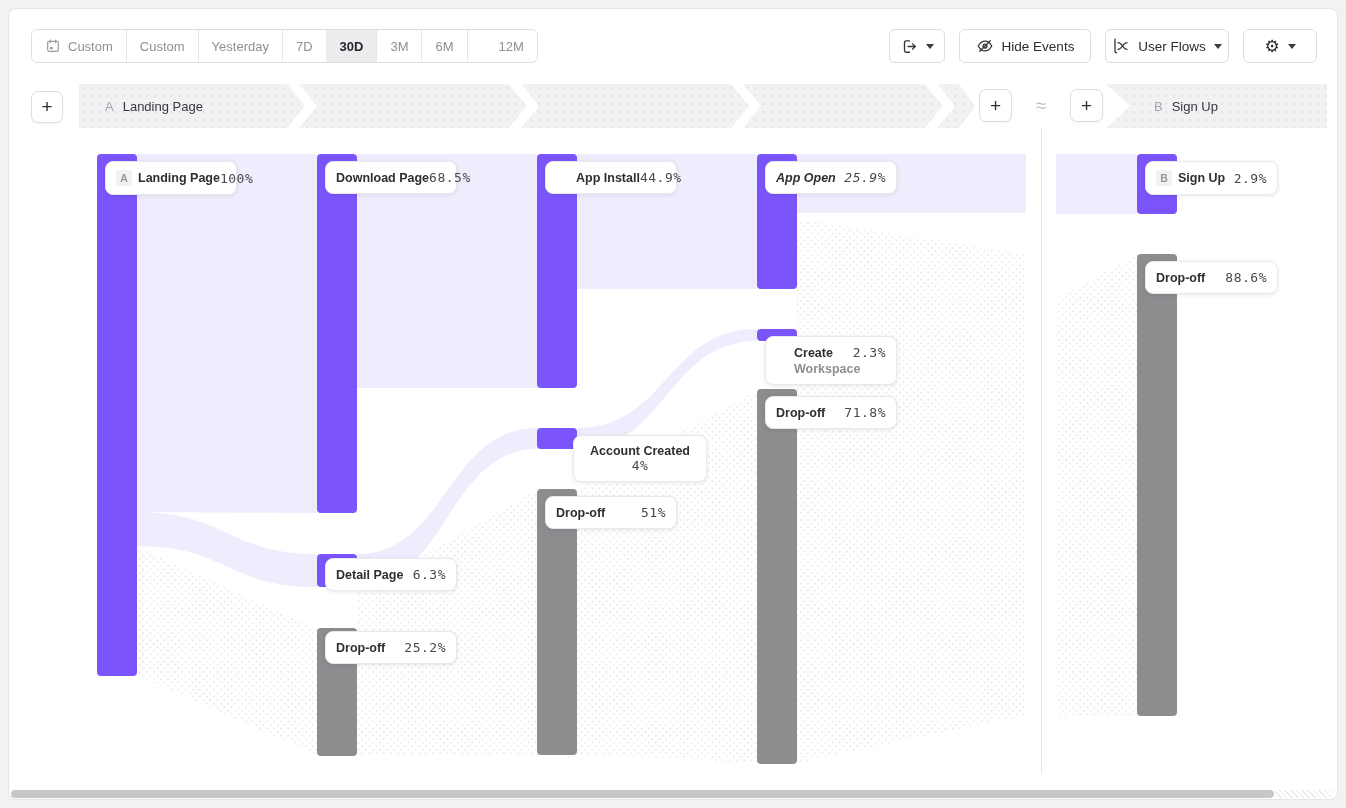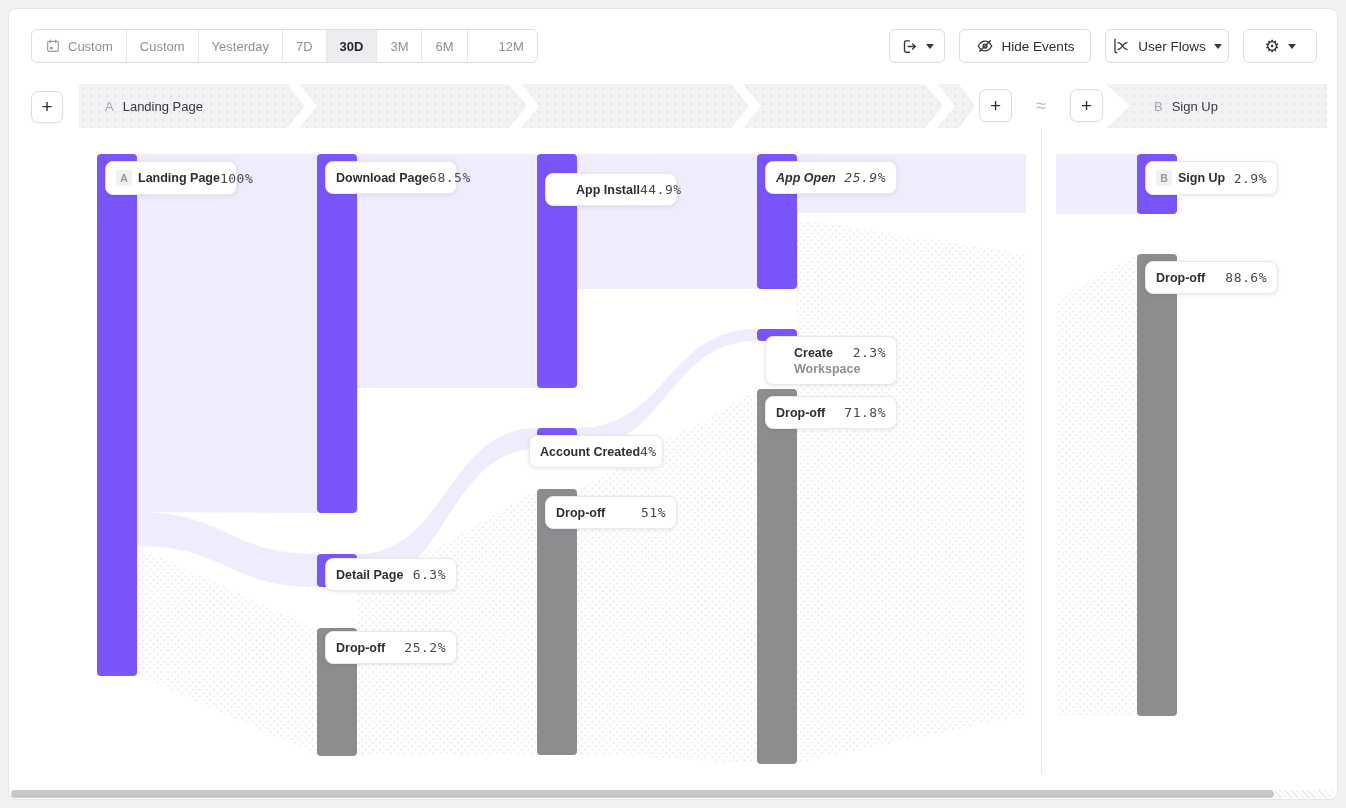--- a/index.html
+++ b/index.html
@@ -173,26 +173,26 @@
       <div class="node-card" style="left: 316px; top: 549px;">
         <span class="node-name">Detail Page</span>
         <span class="node-pct">6.3%</span>
       </div>
       <div class="bar gray" style="left: 308px; top: 619px; height: 128px;"></div>
       <div class="node-card" style="left: 316px; top: 622px;">
         <span class="node-name">Drop-off</span>
         <span class="node-pct">25.2%</span>
       </div>
       <div class="bar purple" style="left: 528px; top: 145px; height: 234px;"></div>
-      <div class="node-card" style="left: 536px; top: 164px; padding-left: 30px;">
+      <div class="node-card" style="left: 536px; top: 152px; padding-left: 30px;">
         <span class="node-name">App Install</span>
         <span class="node-pct">44.9%</span>
       </div>
       <div class="bar purple" style="left: 528px; top: 419px; height: 21px;"></div>
-      <div class="node-card" style="left: 520px; top: 426px; width: 134px;">
+      <div class="node-card" style="left: 564px; top: 426px; width: 134px; flex-direction: column;">
         <span class="node-name">Account Created</span>
         <span class="node-pct">4%</span>
       </div>
       <div class="bar gray" style="left: 528px; top: 480px; height: 266px;"></div>
       <div class="node-card" style="left: 536px; top: 487px;">
         <span class="node-name">Drop-off</span>
         <span class="node-pct">51%</span>
       </div>
       <div class="bar purple" style="left: 748px; top: 145px; height: 135px;"></div>
       <div class="node-card" style="left: 756px; top: 152px; font-style: italic;">

